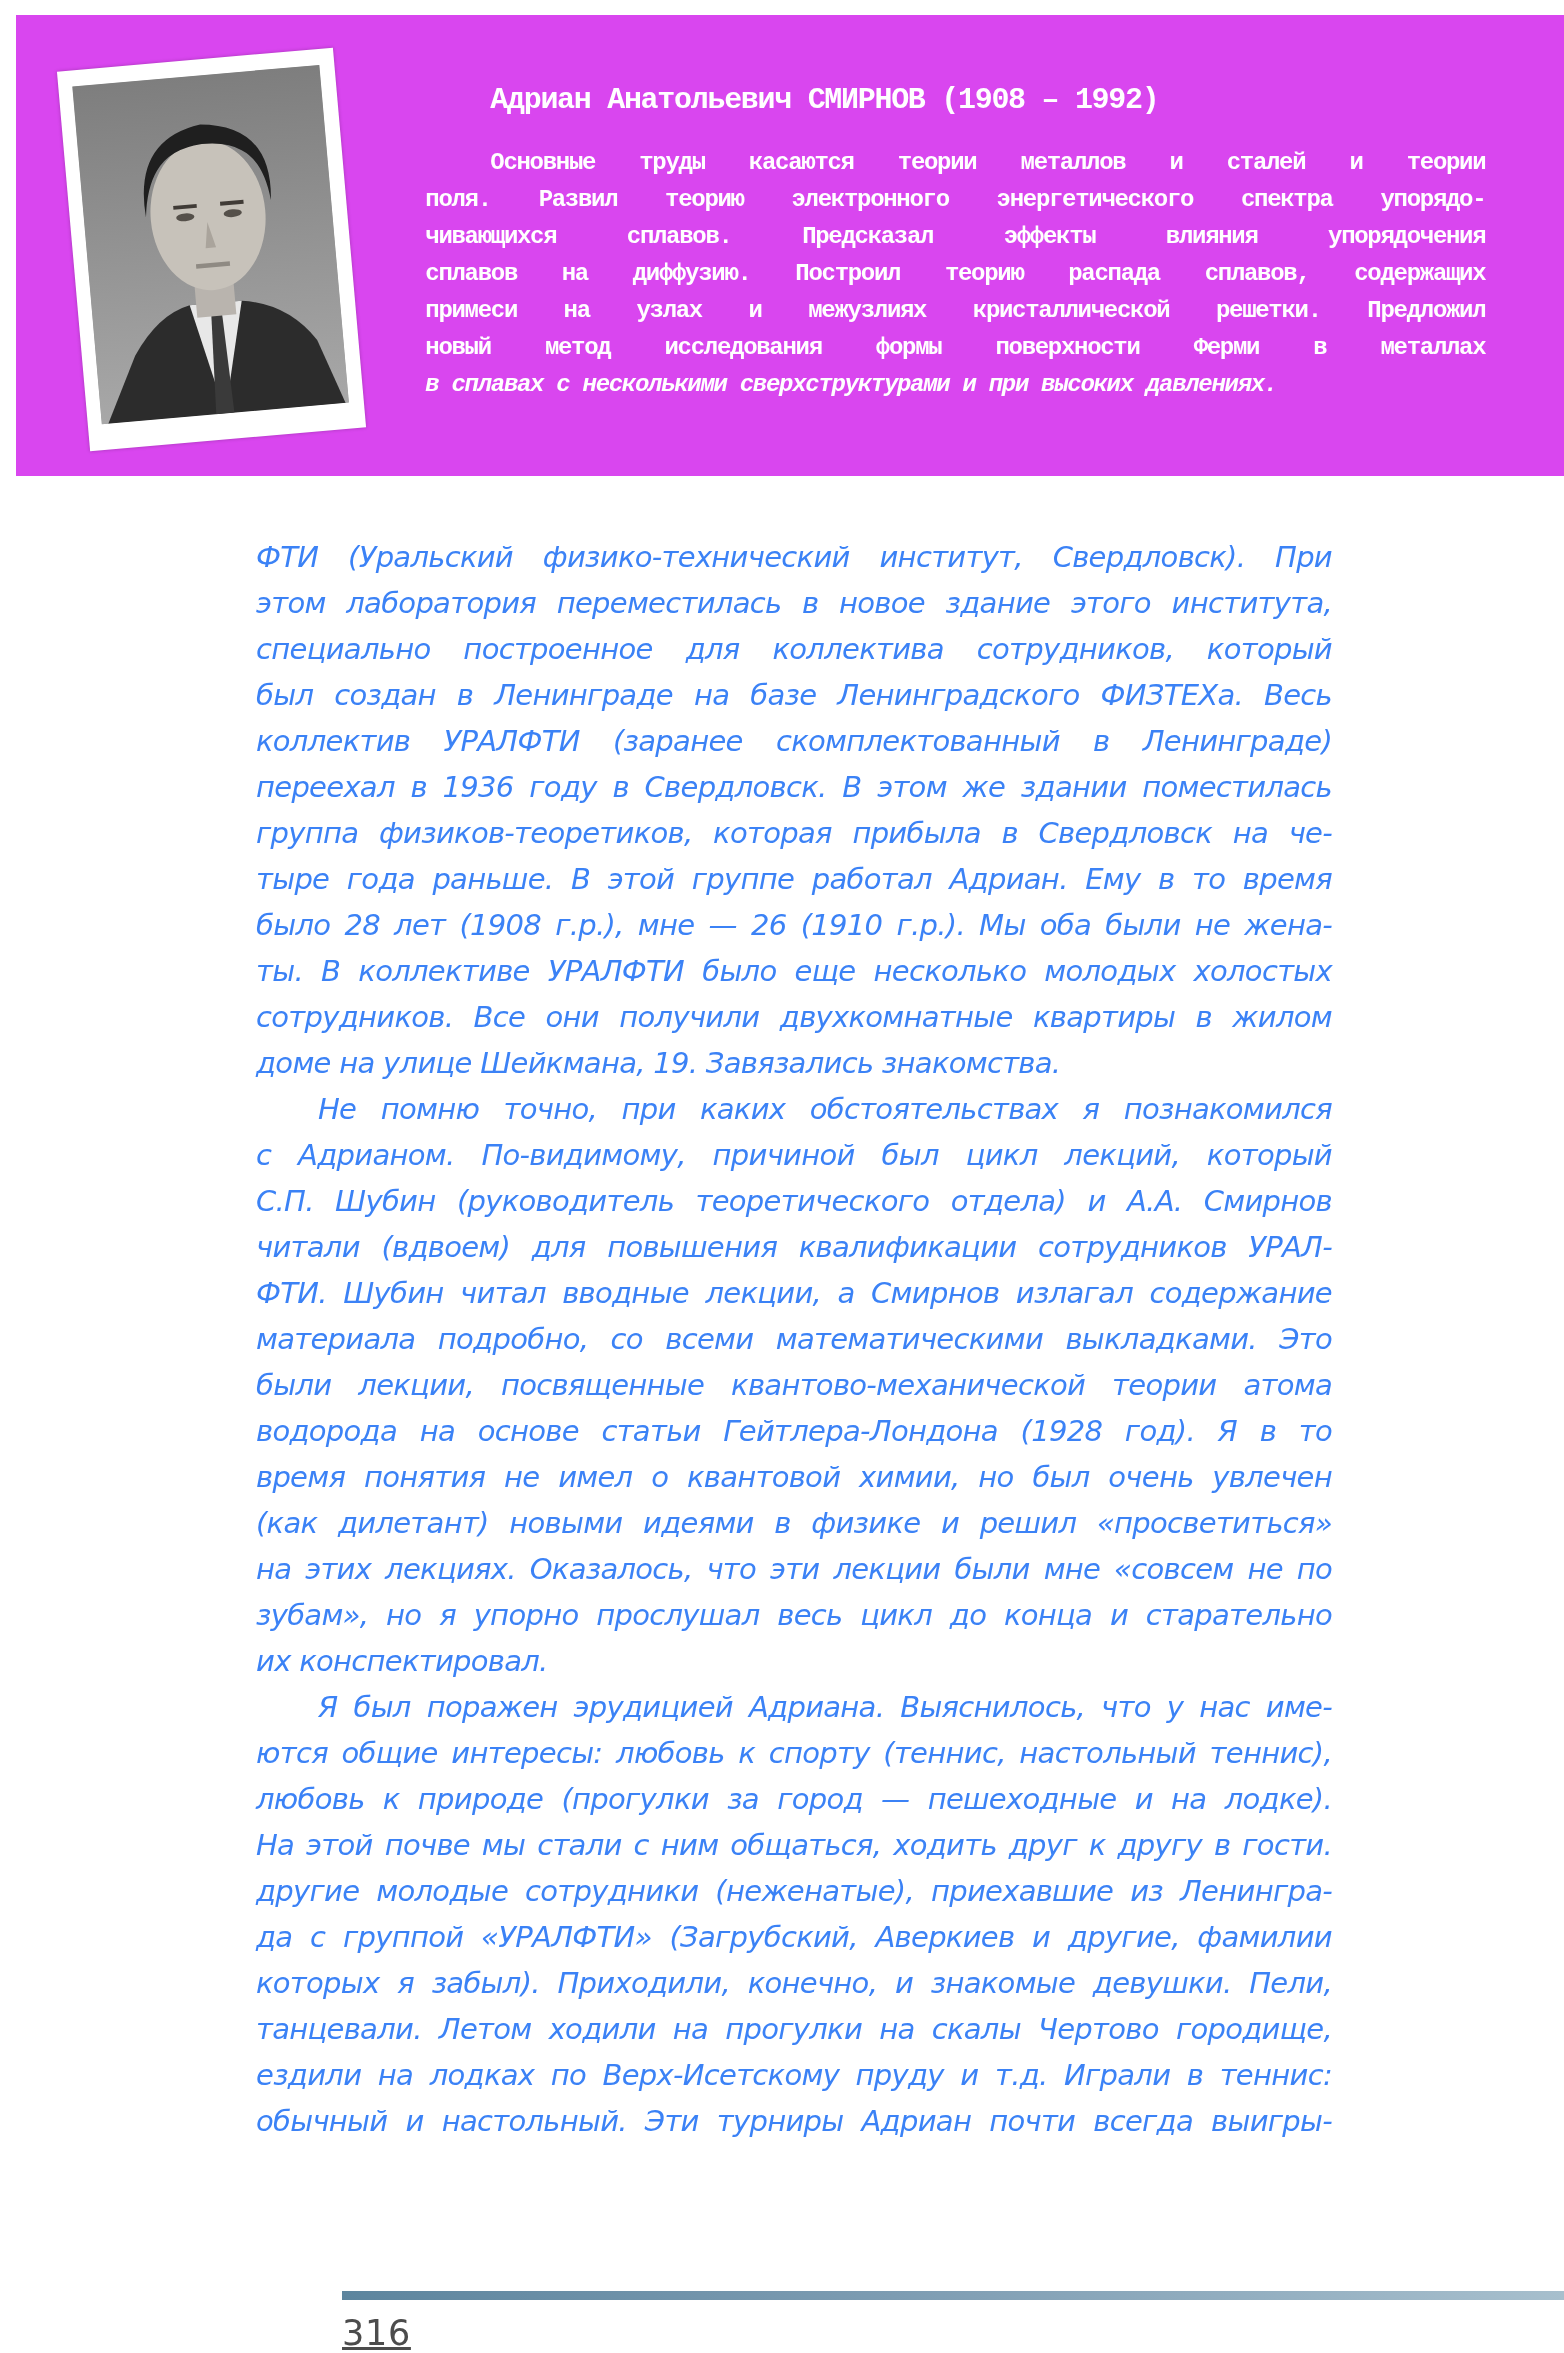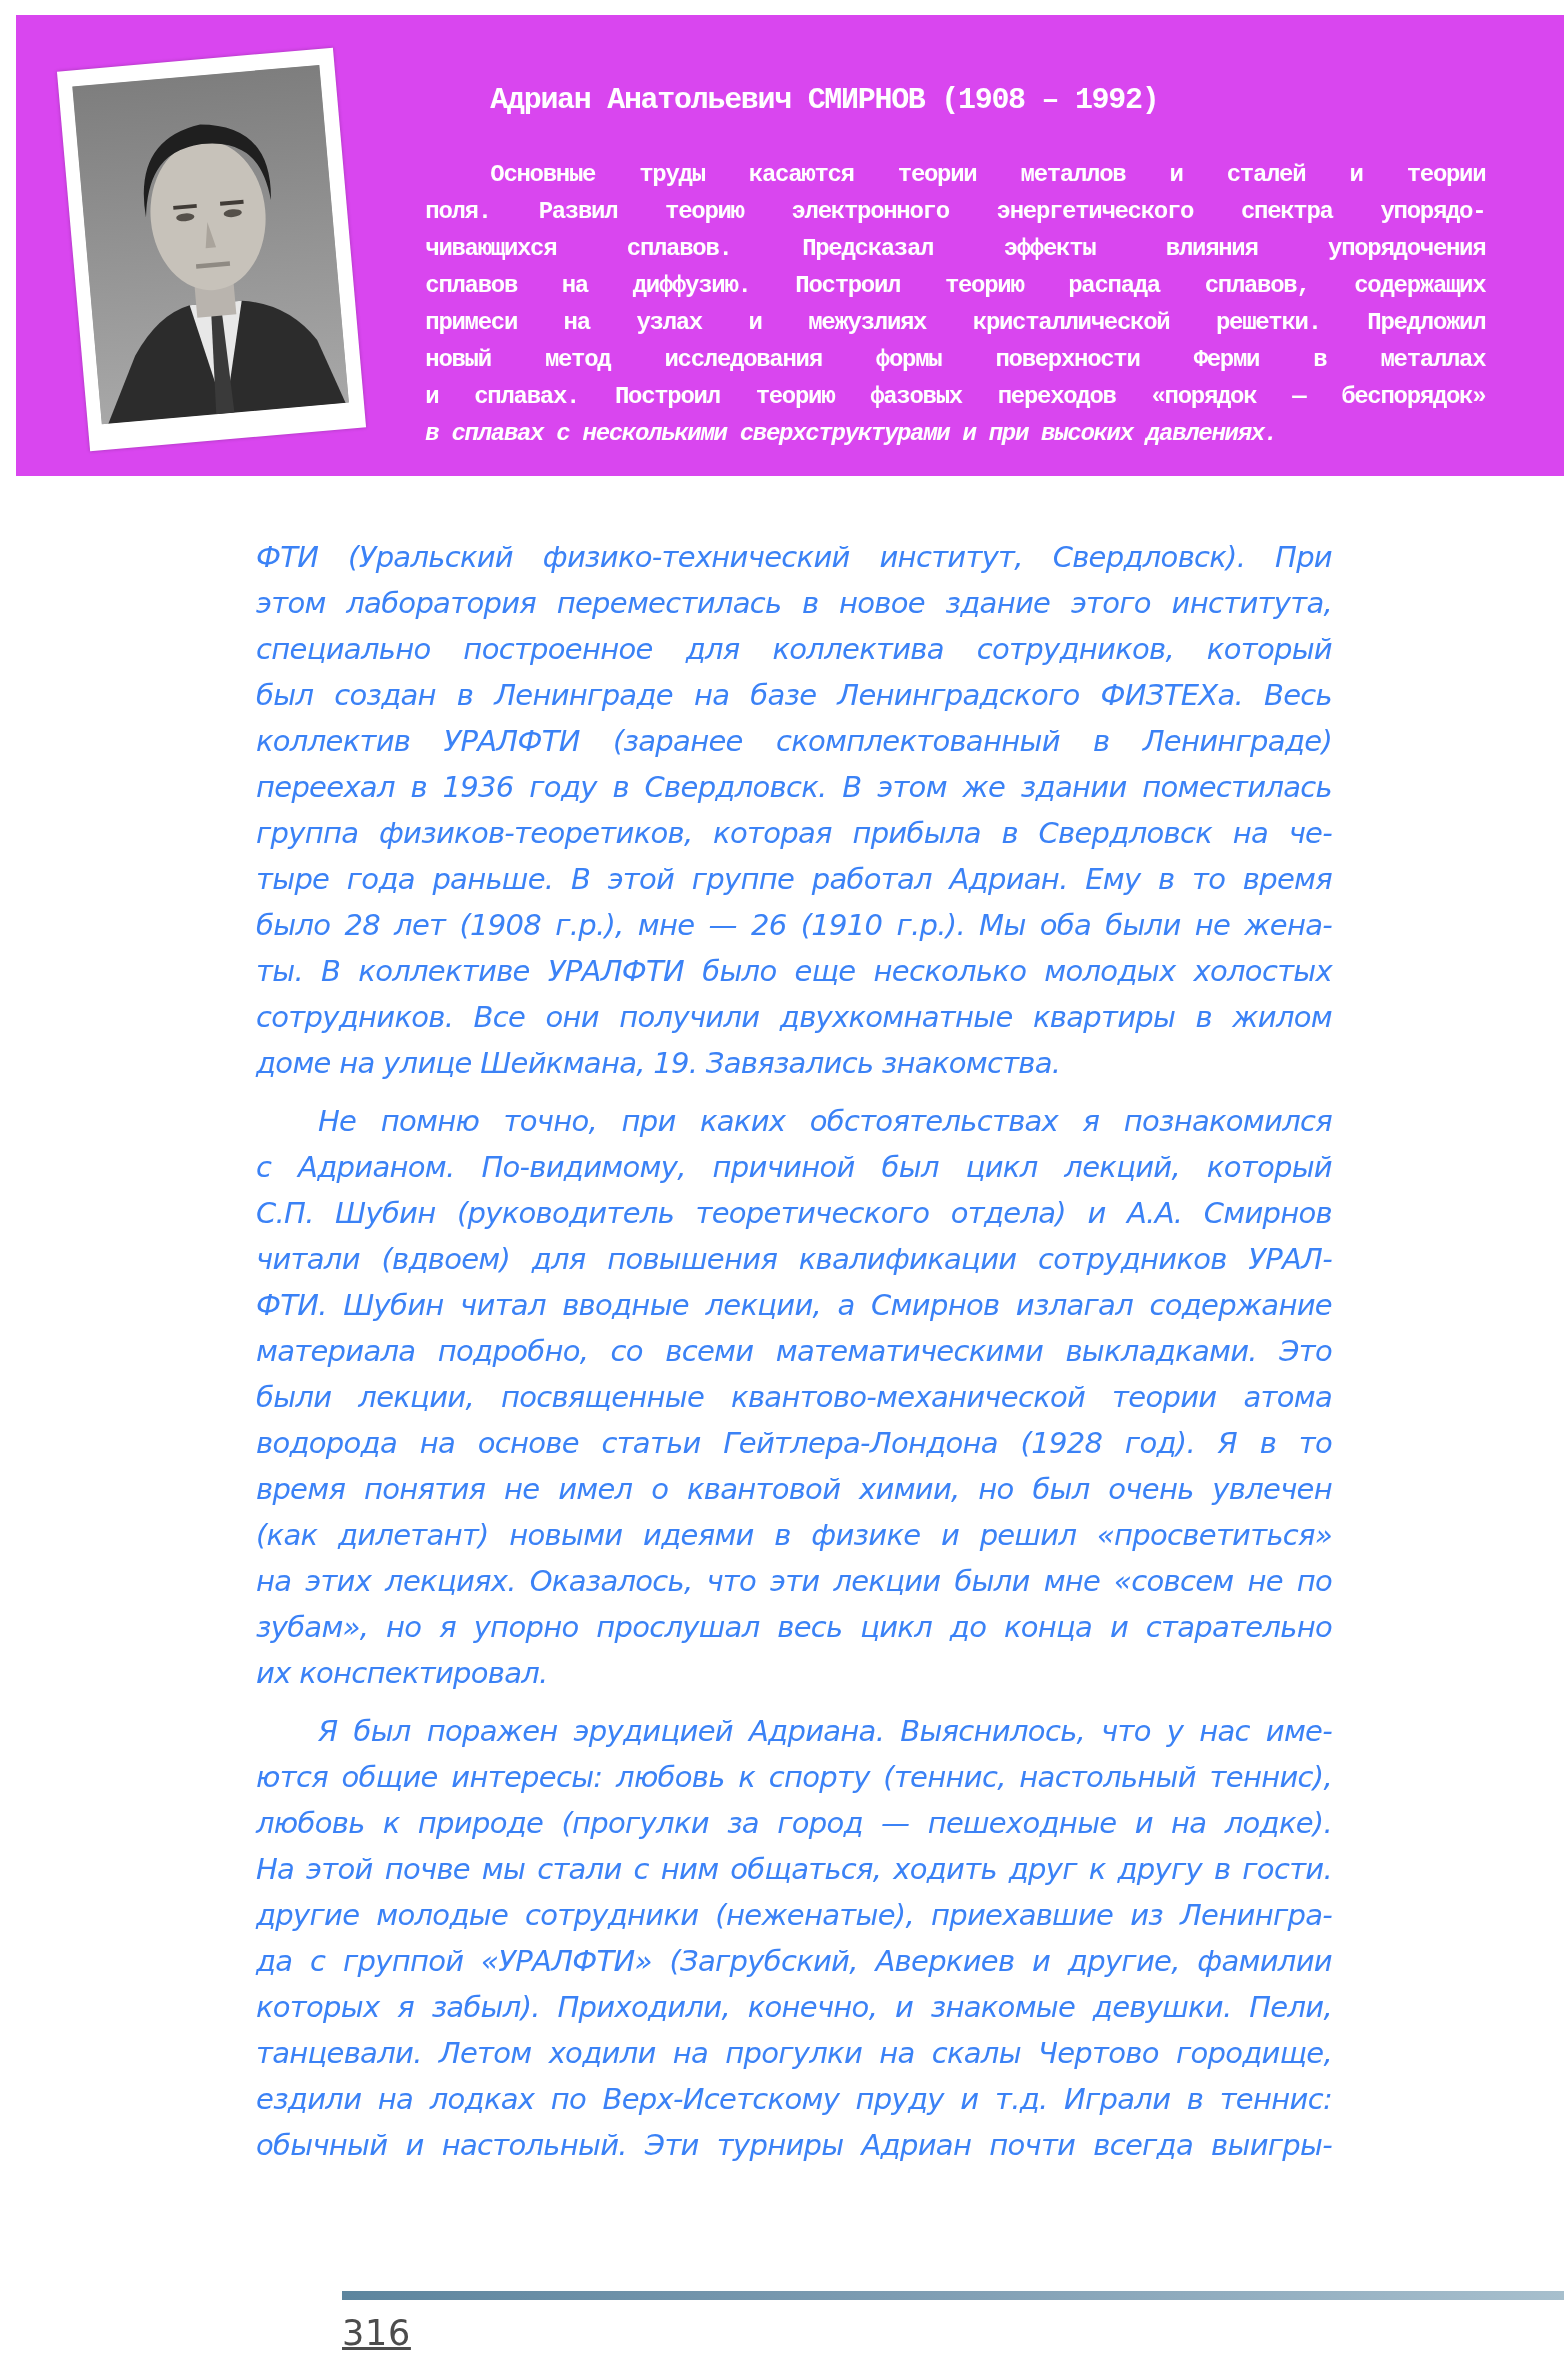--- a/index.html
+++ b/index.html
@@ -56,21 +56,21 @@
     width:1076px;
     font-family:"DejaVu Sans","Liberation Sans",sans-serif;
     font-style:italic;
     font-size:29px;
     line-height:46px;
     color:#3b82f6;
     letter-spacing:-0.7px;
   }
   .jl{text-align:justify;text-align-last:justify;}
   .ll{text-align:left;text-align-last:left;font-style:italic;}
-  .ind{padding-left:62px;margin-top:12px;}
+  .ind{padding-left:62px;}
 
   
   .footer-bar{
     position:absolute;left:342px;top:2291px;
     width:1223px;height:9px;
     background:linear-gradient(90deg,#5d859e 0%,#7d9cb2 45%,#a7bfcd 100%);
   }
   .page-number{
     position:absolute;left:342px;top:2313px;
     font-family:"DejaVu Sans","Liberation Sans",sans-serif;
@@ -121,21 +121,20 @@
 
   <div class="header-title">Адриан Анатольевич СМИРНОВ (1908 – 1992)</div>
 
   <div class="bio">
     <div class="jl ind">Основные труды касаются теории металлов и сталей и теории</div>
     <div class="jl">поля. Развил теорию электронного энергетического спектра упорядо-</div>
     <div class="jl">чивающихся сплавов. Предсказал эффекты влияния упорядочения</div>
     <div class="jl">сплавов на диффузию. Построил теорию распада сплавов, содержащих</div>
     <div class="jl">примеси на узлах и межузлиях кристаллической решетки. Предложил</div>
     <div class="jl">новый метод исследования формы поверхности Ферми в металлах</div>
-    <div class="jl">и сплавах. Построил теорию фазовых переходов «порядок — беспорядок»</div>
     <div class="ll">в сплавах с несколькими сверхструктурами и при высоких давлениях.</div>
   </div>
 </div>
 
 <div class="main-text">
 
   <div>
     <div class="jl">ФТИ (Уральский физико-технический институт, Свердловск). При</div>
     <div class="jl">этом лаборатория переместилась в новое здание этого института,</div>
     <div class="jl">специально построенное для коллектива сотрудников, который</div>

